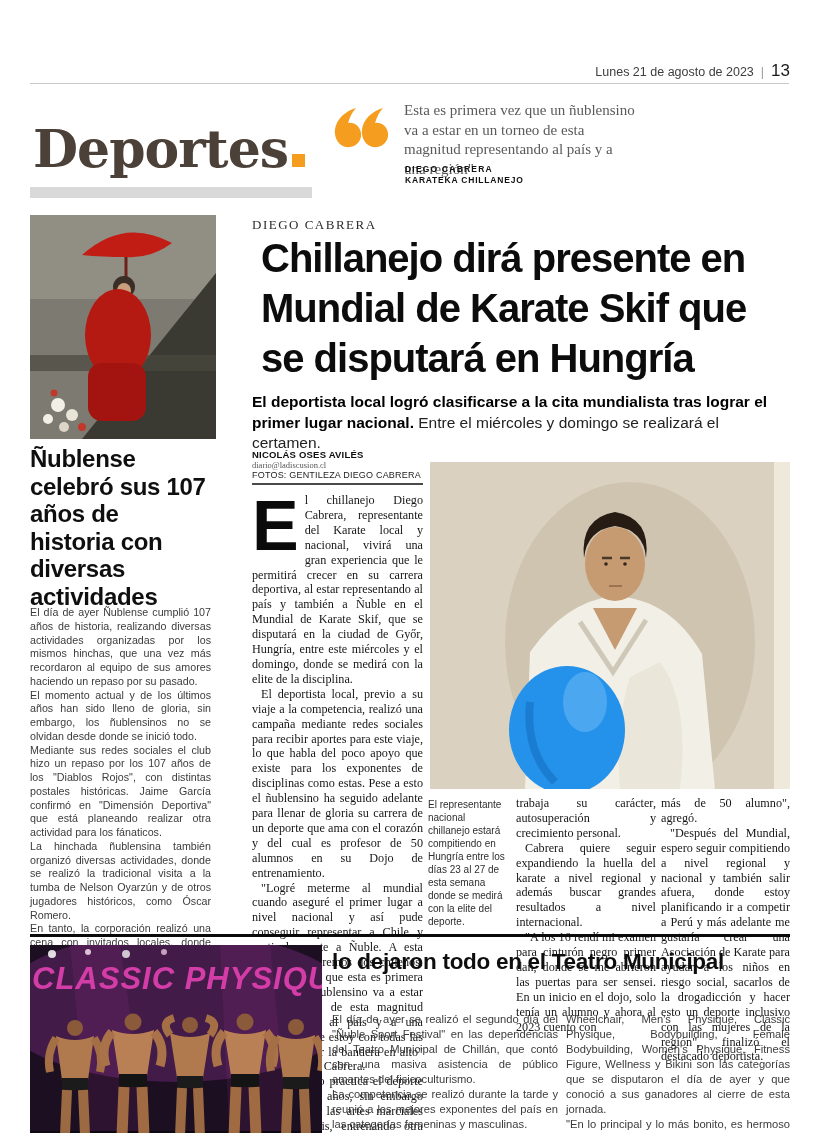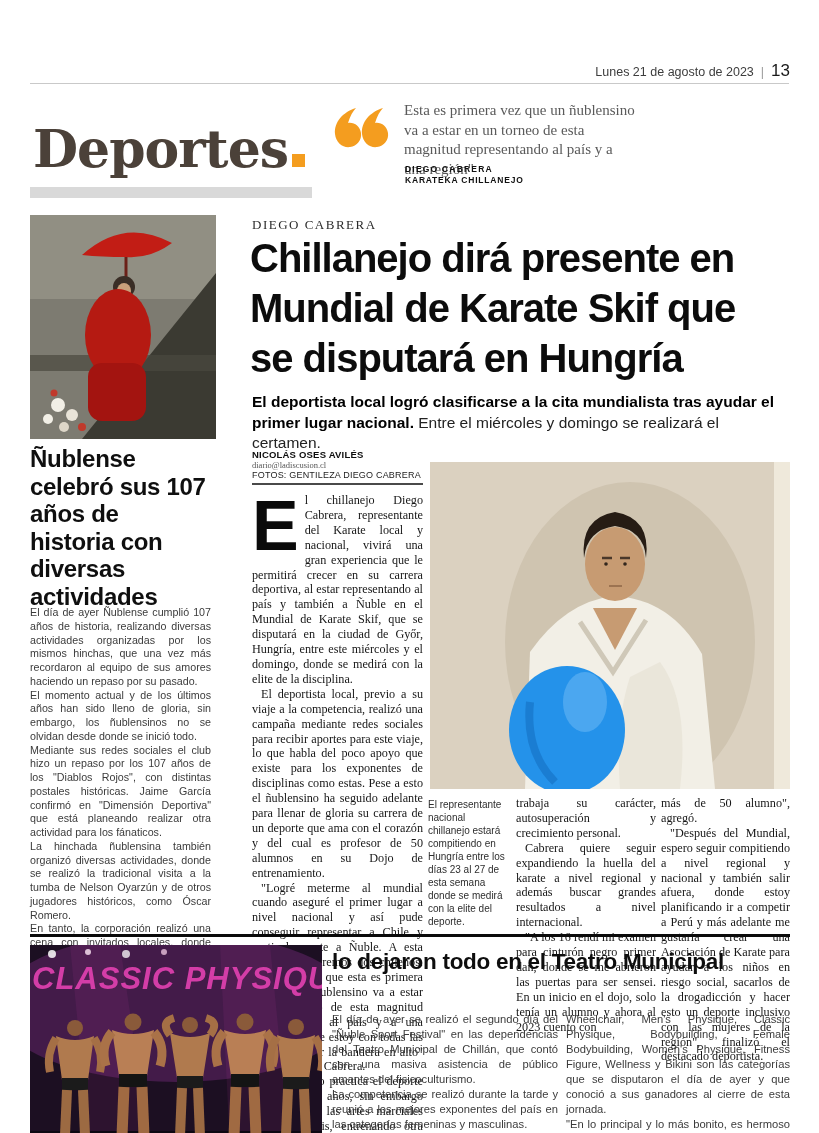--- a/index.html
+++ b/index.html
@@ -29,21 +29,21 @@
   
   .photo1{top:194px;left:30px;width:186px;height:224px;overflow:hidden;}
   .sidebar-headline{top:424px;left:30px;width:178px;font-size:24px;line-height:27.5px;
                     font-weight:800;color:#0f0f0f;letter-spacing:-.3px;}
   .sidebar-body{top:585px;left:30px;width:181px;}
   .sidebar-body p{margin:0;font-size:10.7px;line-height:13.75px;color:#3b3b3b;text-align:justify;}
 
   
   .kicker{top:196px;left:252px;font-family:"Liberation Serif",serif;font-size:13px;
           letter-spacing:1.5px;color:#2b2b2b;}
-  .headline{top:212px;left:250px;width:542px;font-size:40px;line-height:50px;font-weight:800;
+  .headline{top:212px;left:261px;width:542px;font-size:40px;line-height:50px;font-weight:800;
             color:#0c0c0c;letter-spacing:-1px;}
   .deck{top:371px;left:252px;width:538px;font-size:15.5px;line-height:20.5px;margin:0;}
   .deck .b{font-weight:800;color:#000;}
   .deck .r{font-weight:400;color:#222;}
   .byline-author{top:428px;left:252px;font-size:9.5px;font-weight:bold;color:#0d0d0d;letter-spacing:.2px;}
   .byline-email{top:439px;left:252px;font-family:"Liberation Serif",serif;
                 font-size:8.5px;color:#555;}
   .byline-photos{top:449px;left:252px;font-size:9px;color:#222;letter-spacing:.2px;}
   .byline-rule{top:462px;left:252px;width:171px;height:2px;background:#4a4a4a;}
 
@@ -125,21 +125,21 @@
     <p>En tanto, la corporación realizó una cena con invitados locales, donde premiaron al técnico Jaime García y al capitán del "rojo", Jovany Campusano.</p>
   </div>
 
   <div class="abs kicker">DIEGO CABRERA</div>
   <div class="abs headline">
     <div>Chillanejo dirá presente en</div>
     <div>Mundial de Karate Skif que</div>
     <div>se disputará en Hungría</div>
   </div>
   <p class="abs deck">
-    <span class="b">El deportista local logró clasificarse a la cita mundialista tras ayudar el primer lugar nacional.</span>
+    <span class="b">El deportista local logró clasificarse a la cita mundialista tras lograr el primer lugar nacional.</span>
     <span class="r"> Entre el miércoles y domingo se realizará el certamen.</span>
   </p>
   <div class="abs byline-author">NICOLÁS OSES AVILÉS</div>
   <div class="abs byline-email">diario@ladiscusion.cl</div>
   <div class="abs byline-photos">FOTOS: GENTILEZA DIEGO CABRERA</div>
   <div class="abs byline-rule"></div>
 
   <div class="abs serifcol col1">
     <p><span class="dropcap">E</span><span>l chillanejo Diego Cabrera, representante del Karate local y nacional, vivirá una gran experiencia que le permitirá crecer en su carrera deportiva, al estar representando al país y también a Ñuble en el Mundial de Karate Skif, que se disputará en la ciudad de Győr, Hungría, entre este miércoles y el domingo, donde se medirá con la elite de la disciplina.</span></p>
     <p class="ind">El deportista local, previo a su viaje a la competencia, realizó una campaña mediante redes sociales para recibir aportes para este viaje, lo que habla del poco apoyo que existe para los exponentes de disciplinas como estas. Pese a esto el ñublensino ha seguido adelante para llenar de gloria su carrera de un deporte que ama con el corazón y del cual es profesor de 50 alumnos en su Dojo de entrenamiento.</p>

